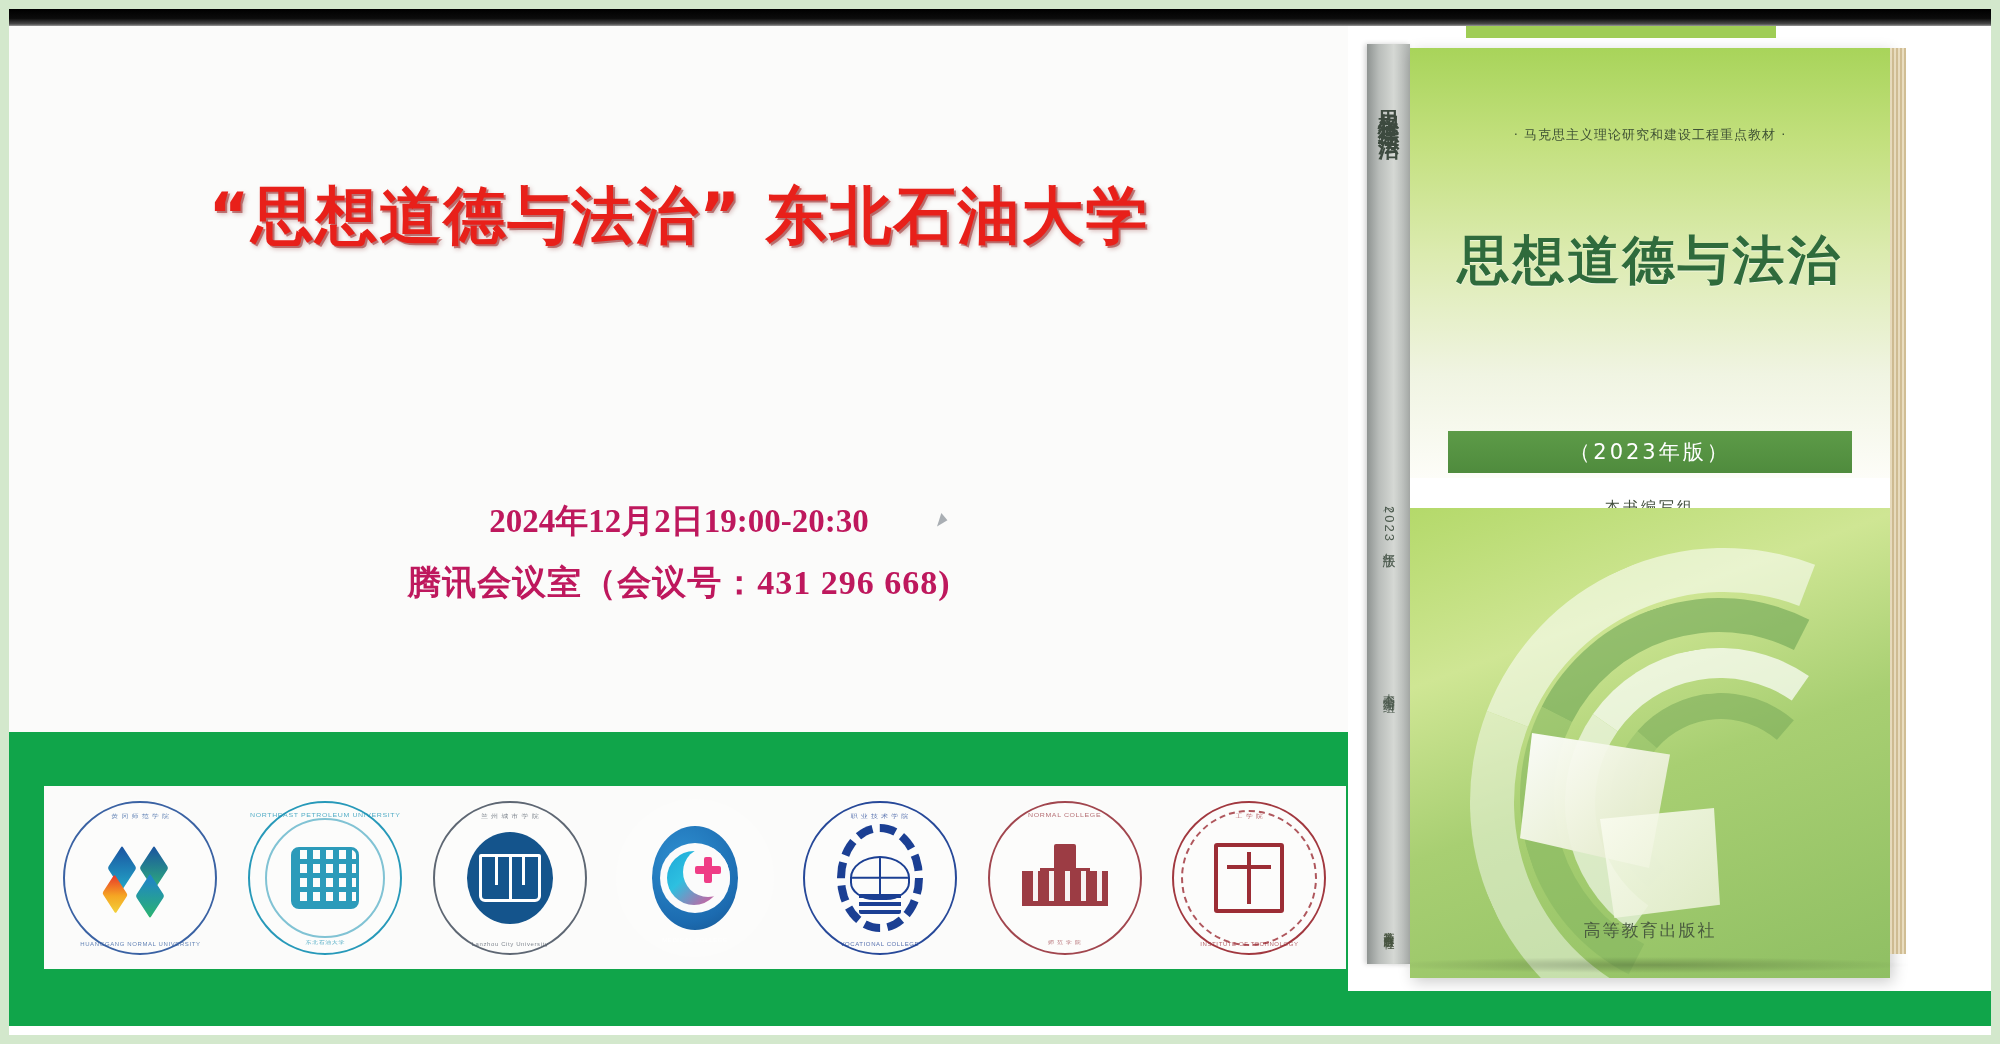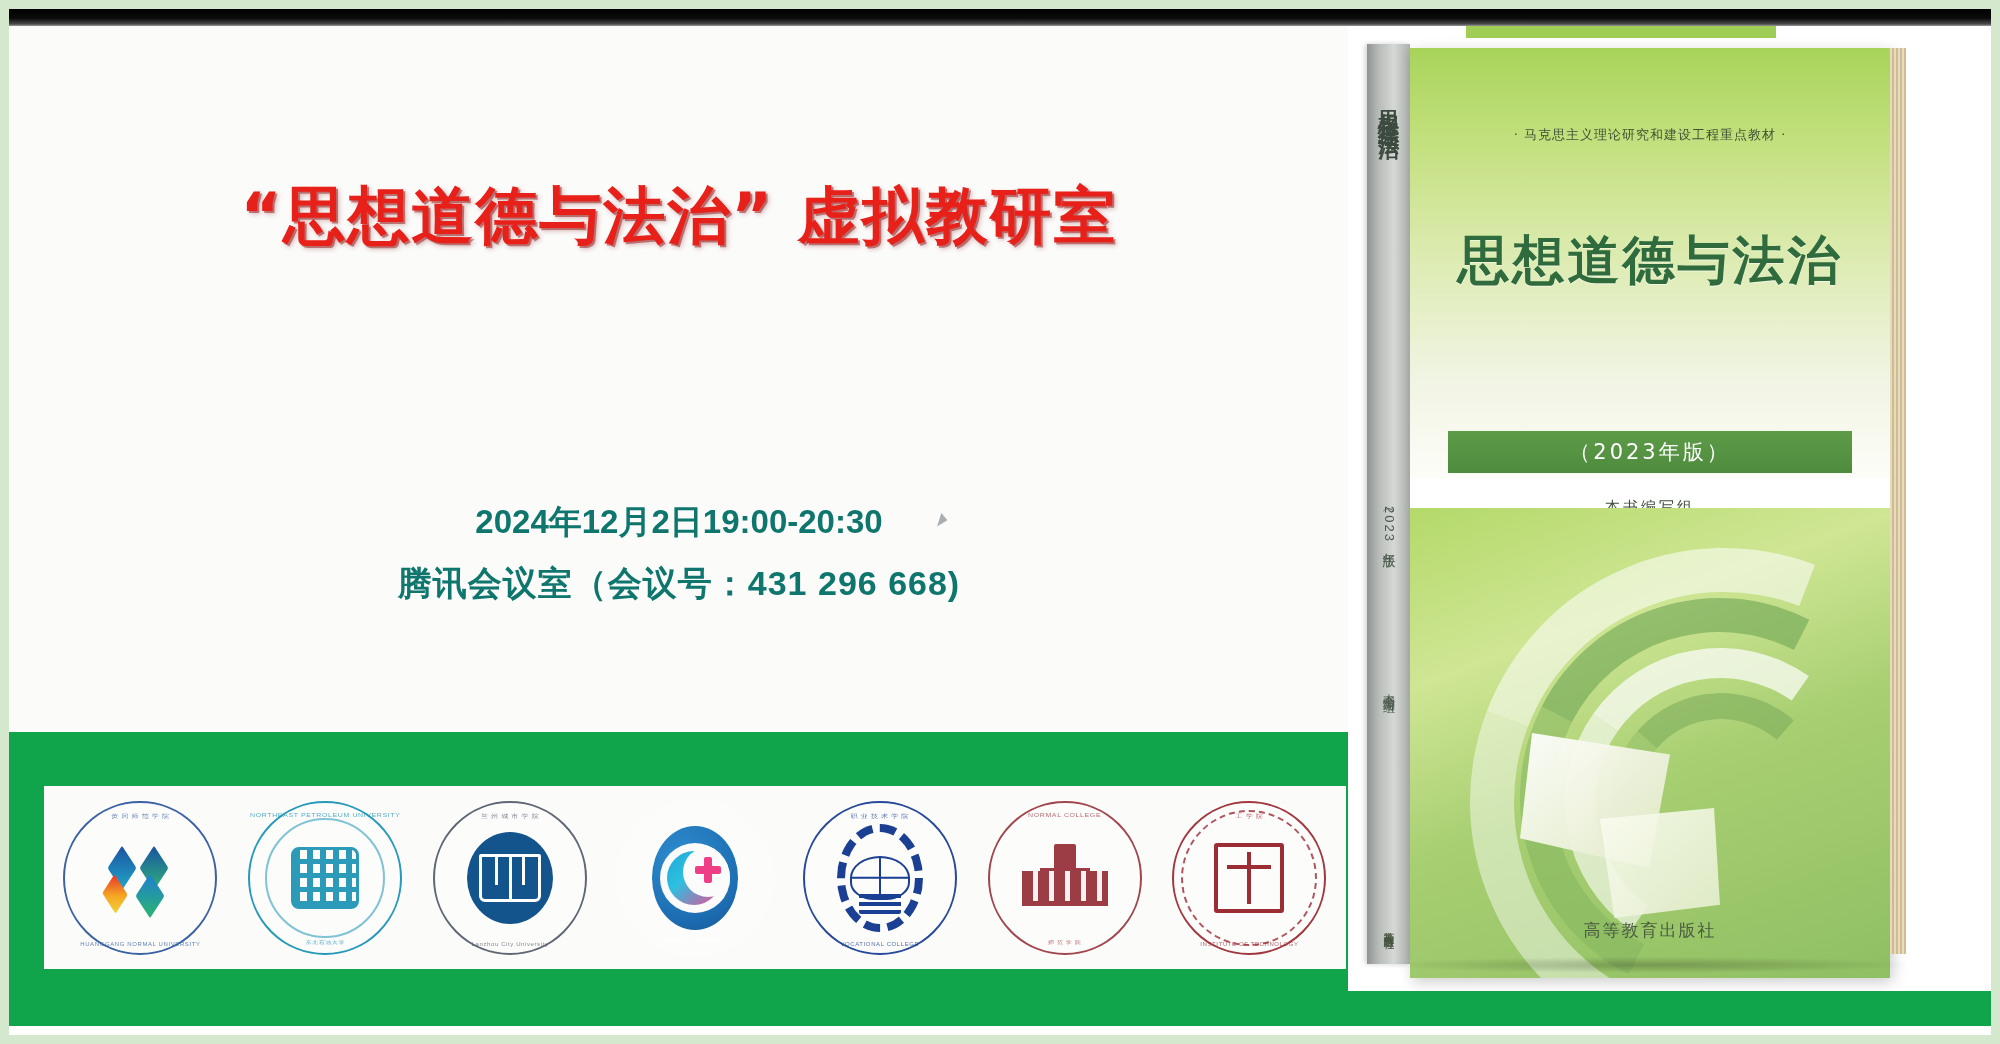--- a/index.html
+++ b/index.html
@@ -80,25 +80,25 @@
 
   
   .subtitle-block {
     position: absolute;
     left: 20px;
     top: 465px;
     width: 1300px;
     text-align: center;
   }
   .subtitle-line {
-    font-family: Liberation Sans, sans-serif;
+    font-family: Liberation Serif, serif;
     font-weight: bold;
     font-size: 33px;
     line-height: 1.85;
-    color: #0f766e;
+    color: #be185d;
     letter-spacing: 0px;
     white-space: nowrap;
   }
   .subtitle-line.second {
     font-size: 34px;
     letter-spacing: 1px;
     text-align: center;
   }
 
   
@@ -543,21 +543,21 @@
 </head>
 <body>
 
 <div id="canvas">
 
   <div class="slide">
 
     <div class="slide-upper"></div>
 
     <div class="title-block">
-      <div class="title-line">“思想道德与法治” 虚拟教研室</div>
+      <div class="title-line">“思想道德与法治” 东北石油大学</div>
     </div>
 
     <div class="subtitle-block">
       <div class="subtitle-line">2024年12月2日19:00-20:30</div>
       <div class="subtitle-line second">腾讯会议室（会议号：431 296 668)</div>
     </div>
     <div class="cursor-arrow"></div>
 
     <div class="green-band">
       <div class="logo-strip">

